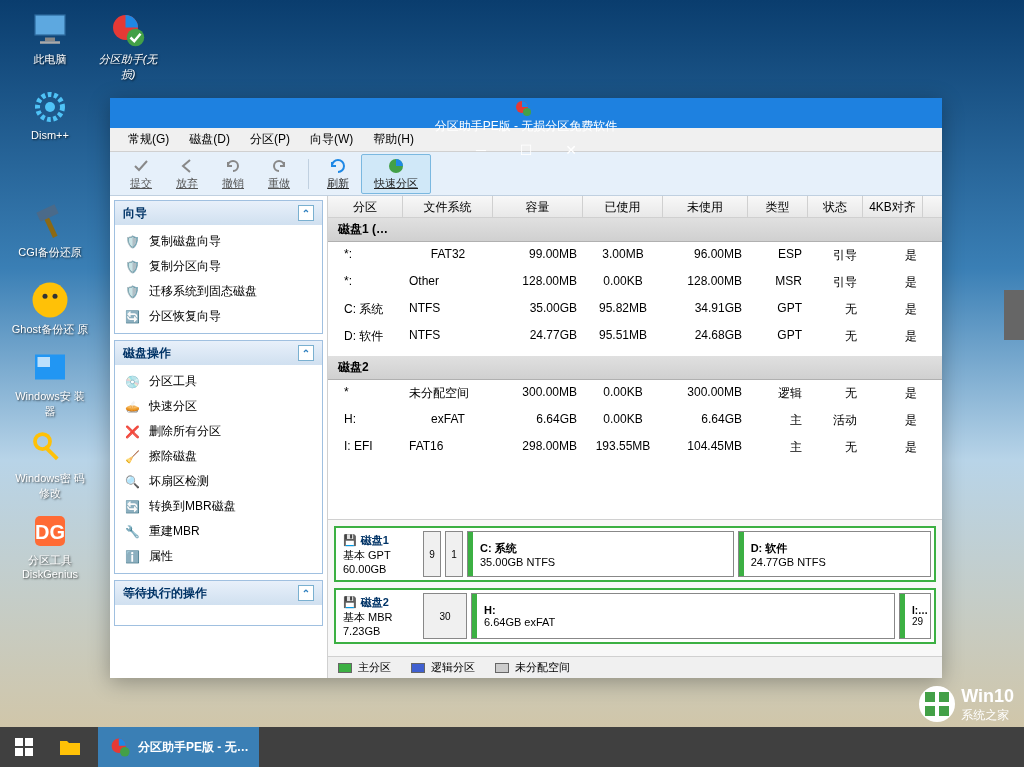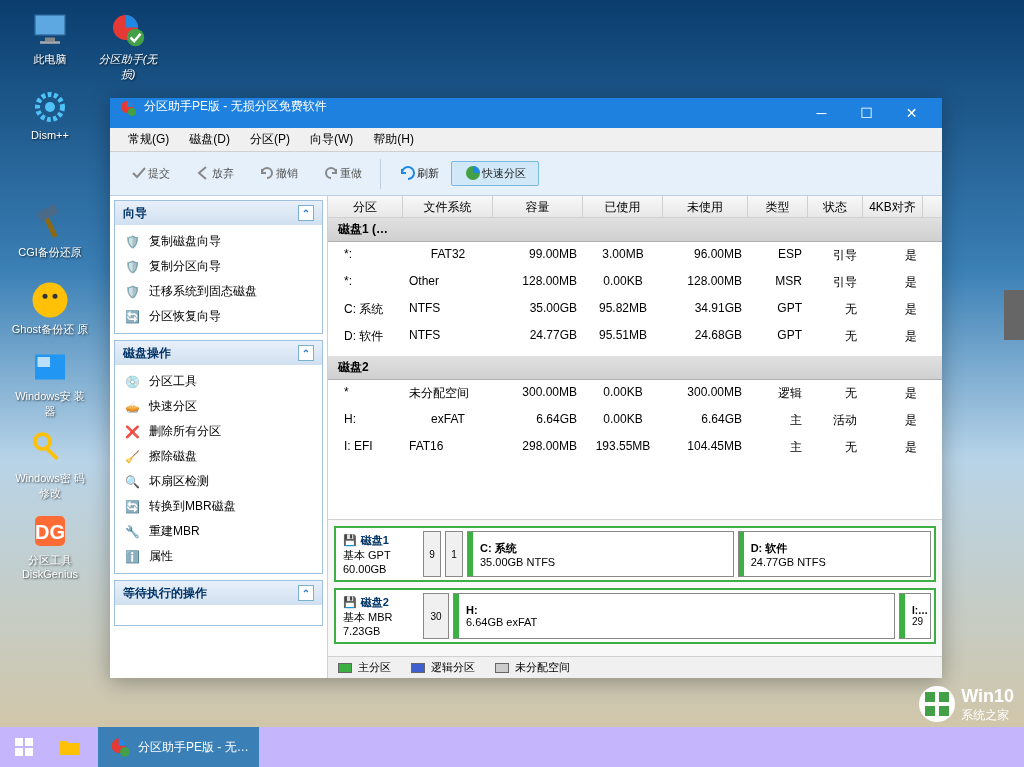--- a/index.html
+++ b/index.html
@@ -6,31 +6,31 @@
 body { width: 1024px; height: 767px; background: linear-gradient(180deg, #0a3d6e 0%, #3a7fb5 35%, #b8d4e8 60%, #d4c4a0 100%); position: relative; overflow: hidden; }
 
 
 .desktop-icons { position: absolute; top: 10px; left: 10px; }
 .desktop-icon { width: 80px; text-align: center; margin-bottom: 5px; cursor: pointer; }
 .desktop-icon .icon-img { width: 40px; height: 40px; margin: 0 auto 2px; display: flex; align-items: center; justify-content: center; font-size: 32px; }
 .desktop-icon .icon-label { color: white; font-size: 11px; text-shadow: 1px 1px 2px rgba(0,0,0,0.7); }
 
 
 .window { position: absolute; top: 98px; left: 110px; width: 832px; height: 580px; background: white; box-shadow: 0 4px 20px rgba(0,0,0,0.3); }
-.titlebar { height: 30px; background: #1e81e0; display: flex; align-items: flex-start; padding: 0 8px; }
+.titlebar { height: 30px; background: #1e81e0; display: flex; align-items: center; padding: 0 8px; flex-direction: column; }
 .titlebar-icon { width: 20px; height: 20px; margin-right: 6px; }
 .titlebar-text { color: white; font-size: 12px; flex: 1; }
 .titlebar-btns { display: flex; gap: 0; }
 .titlebar-btn { width: 45px; height: 30px; display: flex; align-items: center; justify-content: center; color: white; cursor: pointer; font-size: 14px; }
 
 .menubar { height: 24px; background: #f0f0f0; border-bottom: 1px solid #d0d0d0; display: flex; align-items: center; padding: 0 8px; font-size: 12px; }
 .menu-item { padding: 0 10px; cursor: pointer; }
 
 .toolbar { height: 44px; background: #e6f0fa; border-bottom: 1px solid #c0d0e0; display: flex; align-items: center; padding: 0 8px; gap: 0; }
-.tool-btn { display: flex; align-items: center; padding: 2px 12px; cursor: pointer; font-size: 11px; color: #555; }
+.tool-btn { display: flex; flex-direction: column; align-items: center; padding: 2px 12px; cursor: pointer; font-size: 11px; color: #555; text-decoration: underline; }
 .tool-btn.enabled { color: #222; }
 .tool-btn.highlighted { border: 1px solid #7ab8e0; background: #d0e8f8; border-radius: 2px; }
 .tool-icon { width: 18px; height: 18px; margin-bottom: 1px; display: flex; align-items: center; justify-content: center; }
 .tool-sep { width: 1px; height: 30px; background: #c0d0e0; margin: 0 6px; }
 
 .content { display: flex; height: calc(100% - 98px); }
 .sidebar { width: 218px; background: white; border-right: 1px solid #d0d0d0; overflow-y: auto; padding: 4px; }
 .panel { border: 1px solid #a0c0e0; margin-bottom: 6px; }
 .panel-header { height: 24px; background: linear-gradient(#e8f0fa, #d0e0f0); display: flex; align-items: center; padding: 0 8px; font-size: 12px; font-weight: bold; color: #003366; }
 .panel-collapse { margin-left: auto; width: 16px; height: 16px; border: 1px solid #7ab0d0; background: white; display: flex; align-items: center; justify-content: center; font-size: 10px; color: #3080c0; cursor: pointer; }
@@ -56,21 +56,21 @@
 .part-stripe { position: absolute; left: 0; top: 0; bottom: 0; width: 5px; }
 .part-block.primary .part-stripe { background: #3cb043; }
 .part-inner { padding-left: 8px; }
 .small-block { width: 18px; border: 1px solid #888; display: flex; align-items: center; justify-content: center; font-size: 10px; background: #f0f0f0; }
 
 .legend { height: 22px; background: #f0f0f0; border-top: 1px solid #d0d0d0; display: flex; align-items: center; gap: 20px; padding: 0 10px; font-size: 11px; }
 .legend-item { display: flex; align-items: center; gap: 6px; }
 .legend-swatch { width: 14px; height: 10px; border: 1px solid #666; }
 
 
-.taskbar { position: absolute; bottom: 0; left: 0; right: 0; height: 40px; background: #c4b5fd; display: flex; align-items: center; }
+.taskbar { position: absolute; bottom: 0; left: 0; right: 0; height: 40px; background: #404040; display: flex; align-items: center; font-weight: bold; }
 .start-btn { width: 48px; height: 40px; display: flex; align-items: center; justify-content: center; cursor: pointer; }
 .task-item { height: 40px; padding: 0 10px; display: flex; align-items: center; cursor: pointer; }
 .task-item.active { background: #3a7fb5; }
 .task-item-icon { width: 24px; height: 24px; margin-right: 6px; display: flex; align-items: center; justify-content: center; }
 .task-item-text { color: white; font-size: 12px; }
 
 .watermark { position: absolute; right: 10px; bottom: 45px; display: flex; align-items: center; gap: 6px; }
 .watermark-text { color: white; font-size: 14px; text-align: left; line-height: 1.2; }
 .watermark-logo { width: 36px; height: 36px; background: white; border-radius: 50%; display: flex; align-items: center; justify-content: center; }
 
@@ -447,21 +447,21 @@
         </div>
         <div class="disk-row">
           <div class="disk-label">
             <b>
                 <span>💾</span>
                 <span>磁盘2</span>
               </b>
             <div>基本 MBR</div>
             <div>7.23GB</div>
           </div>
-          <div class="small-block" style="width:26px;">30</div>
+          <div class="small-block" style="width:44px;">30</div>
           <div class="part-block primary" style="flex:64;">
               <div class="part-stripe"></div>
               <div class="part-inner">
                 <div class="ptitle">H:</div>
                 <div>6.64GB exFAT</div>
               </div>
             </div>
           <div class="part-block primary" style="width:32px;">
               <div class="part-stripe"></div>
               <div class="part-inner" style="font-size:10px;">

